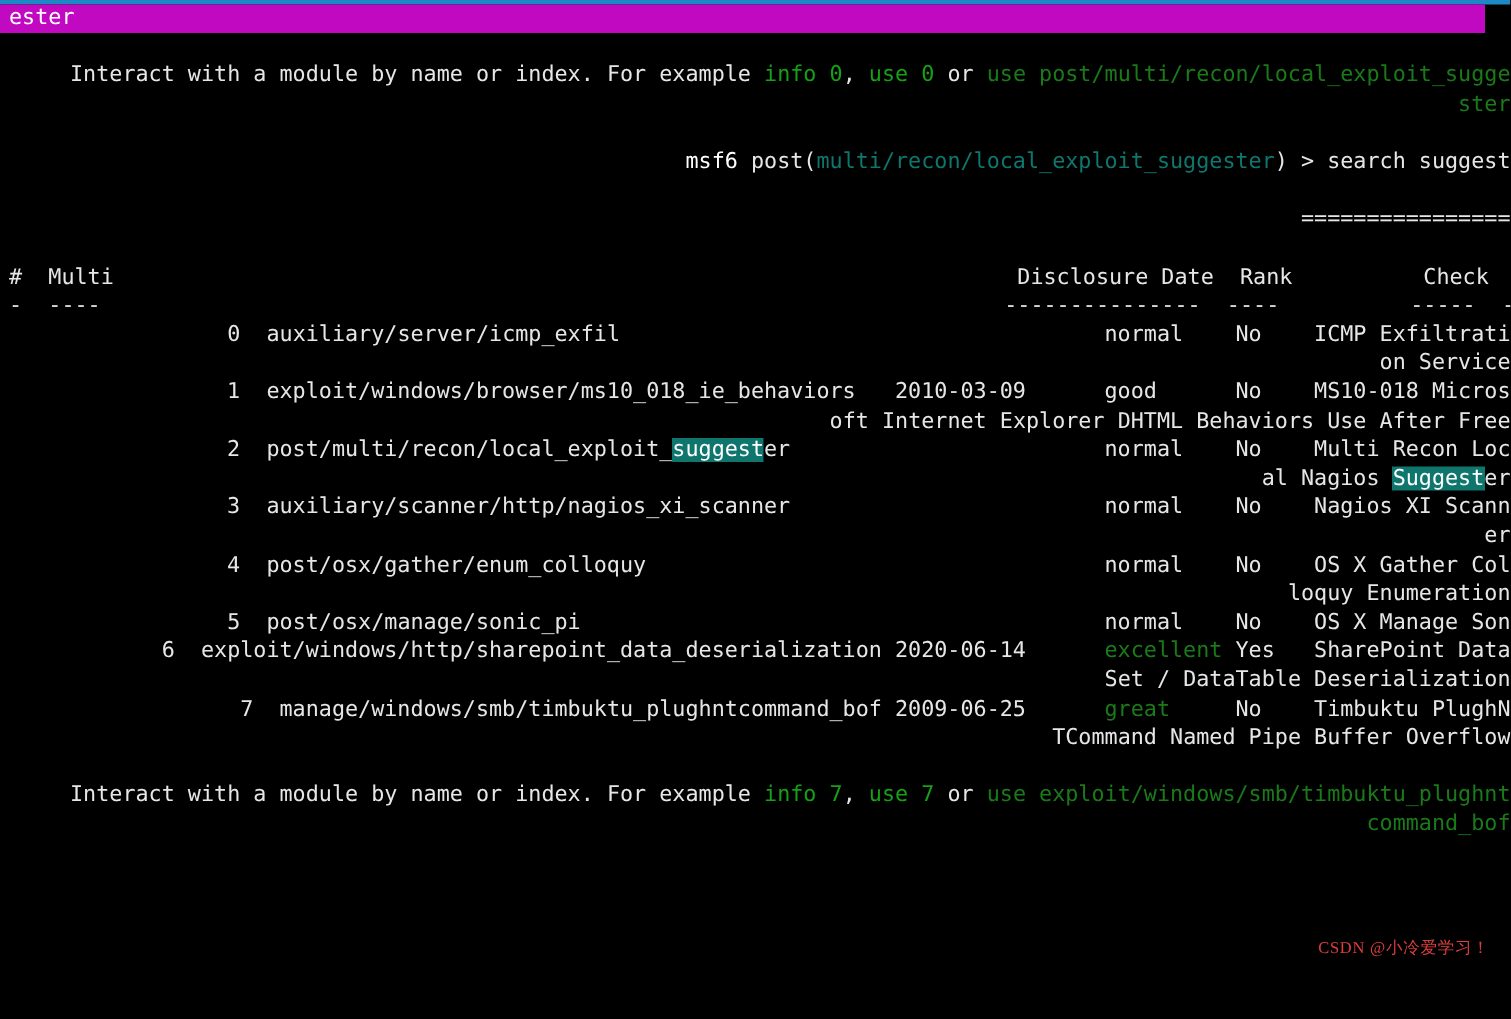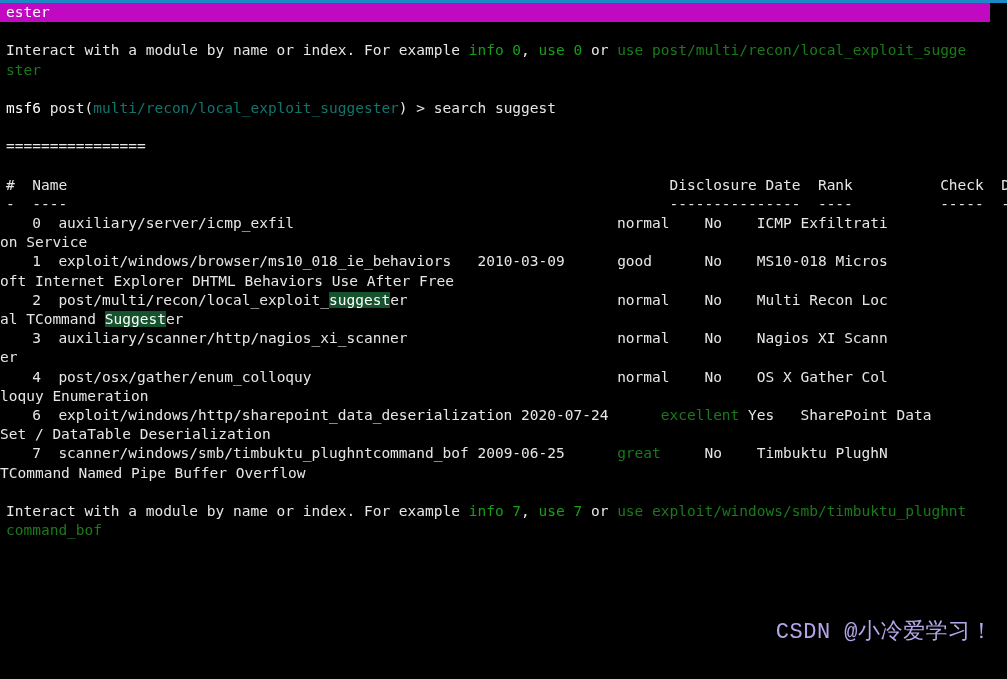--- a/index.html
+++ b/index.html
@@ -30,20 +30,21 @@
     width: 1007px;
     height: 3px;
     background: #1e88c7;
   }
   .screen {
     position: absolute;
     top: 3px;
     left: 0;
     width: 1007px;
     padding: 0;
+    text-align: right;
   }
   .row {
     height: 19.2px;
     white-space: pre;
     padding-left: 6px;
     box-sizing: border-box;
     overflow: hidden;
   }
   .row.blank { color: transparent; }
 
@@ -67,39 +68,39 @@
     z-index: 2;
   }
 
   .c-white   { color: #e6e6e6; }
   .c-green   { color: #15a015; }
   .c-dgreen  { color: #1a7a1a; }
   .c-red     { color: #0f766e; }
   .c-ul      { color: #ffffff; }
 
   .mark {
-    background: #14532d;
+    background: #0f766e;
     color: #ffffff;
   }
 
   .cursor {
     display: inline-block;
     width: 10px;
     height: 15px;
     background: #19e619;
     vertical-align: -2px;
   }
 
   .watermark {
     position: absolute;
     right: 14px;
     bottom: 28px;
-    color: #c4b5fd;
-    font-family: Liberation Mono, monospace;
-    font-size: 22px;
+    color: #ef4444;
+    font-family: Liberation Serif, serif;
+    font-size: 11px;
     letter-spacing: 0.5px;
     opacity: 0.92;
     white-space: pre;
   }
 </style>
 </head>
 <body>
 
 <div id="terminal">
 
@@ -119,38 +120,39 @@
     <div class="row blank"> </div>
 
     <div class="row"><span class="c-ul">msf6</span><span class="c-white"> </span><span class="c-white">post(</span><span class="c-red">multi/recon/local_exploit_suggester</span><span class="c-white">)</span><span class="c-white"> &gt; </span><span class="c-white">search suggest</span></div>
 
     <div class="row blank"> </div>
 
     <div class="row">================</div>
 
     <div class="row blank"> </div>
 
-    <div class="row"><span>#</span><span>  </span><span>Name</span><span>                                                                     </span><span>Disclosure Date</span><span>  </span><span>Rank</span><span>          </span><span>Check</span><span>  </span><span>Description</span></div>
+    <div class="row"><span>#</span><span>  </span><span>Multi</span><span>                                                                     </span><span>Disclosure Date</span><span>  </span><span>Rank</span><span>          </span><span>Check</span><span>  </span><span>Description</span></div>
 
     <div class="row"><span>-</span><span>  </span><span>----</span><span>                                                                     </span><span>---------------</span><span>  </span><span>----</span><span>          </span><span>-----</span><span>  </span><span>-----------</span></div>
 
     <div id="table-body">
         <div class="row"><span>   0  </span><span>auxiliary/server/icmp_exfil</span><span>                     </span><span>                </span><span class="c-white">normal</span><span>    </span><span>No    </span><span>ICMP Exfiltrati</span></div>
         <div class="row" style="padding-left: 0px;"><span>on Service</span></div>
         <div class="row"><span>   1  </span><span>exploit/windows/browser/ms10_018_ie_behaviors</span><span>   </span><span>2010-03-09      </span><span class="c-white">good</span><span>      </span><span>No    </span><span>MS10-018 Micros</span></div>
         <div class="row" style="padding-left: 0px;"><span>oft Internet Explorer DHTML Behaviors Use After Free</span></div>
         <div class="row"><span>   2  </span><span>post/multi/recon/local_exploit_</span><span class="mark">suggest</span><span>er</span><span>        </span><span>                </span><span class="c-white">normal</span><span>    </span><span>No    </span><span>Multi Recon Loc</span></div>
-        <div class="row" style="padding-left: 0px;"><span>al TCommand </span><span class="mark">Suggest</span><span>er</span></div>
+        <div class="row" style="padding-left: 0px;"><span>al Nagios </span><span class="mark">Suggest</span><span>er</span></div>
         <div class="row"><span>   3  </span><span>auxiliary/scanner/http/nagios_xi_scanner</span><span>        </span><span>                </span><span class="c-white">normal</span><span>    </span><span>No    </span><span>Nagios XI Scann</span></div>
         <div class="row" style="padding-left: 0px;"><span>er</span></div>
         <div class="row"><span>   4  </span><span>post/osx/gather/enum_colloquy</span><span>                   </span><span>                </span><span class="c-white">normal</span><span>    </span><span>No    </span><span>OS X Gather Col</span></div>
         <div class="row" style="padding-left: 0px;"><span>loquy Enumeration</span></div>
-        <div class="row"><span>   6  </span><span>exploit/windows/http/sharepoint_data_deserialization</span><span> </span><span>2020-07-24      </span><span class="c-dgreen">excellent</span><span> </span><span>Yes   </span><span>SharePoint Data</span></div>
+        <div class="row"><span>   5  </span><span>post/osx/manage/sonic_pi</span><span>                        </span><span>                </span><span class="c-white">normal</span><span>    </span><span>No    </span><span>OS X Manage Son</span></div>
+        <div class="row"><span>   6  </span><span>exploit/windows/http/sharepoint_data_deserialization</span><span> </span><span>2020-06-14      </span><span class="c-dgreen">excellent</span><span> </span><span>Yes   </span><span>SharePoint Data</span></div>
         <div class="row" style="padding-left: 0px;"><span>Set / DataTable Deserialization</span></div>
-        <div class="row"><span>   7  </span><span>scanner/windows/smb/timbuktu_plughntcommand_bof</span><span> </span><span>2009-06-25      </span><span class="c-dgreen">great</span><span>     </span><span>No    </span><span>Timbuktu PlughN</span></div>
+        <div class="row"><span>   7  </span><span>manage/windows/smb/timbuktu_plughntcommand_bof</span><span> </span><span>2009-06-25      </span><span class="c-dgreen">great</span><span>     </span><span>No    </span><span>Timbuktu PlughN</span></div>
         <div class="row" style="padding-left: 0px;"><span>TCommand Named Pipe Buffer Overflow</span></div>
       </div>
 
     <div class="row blank"> </div>
 
     <div class="row"><span class="c-white">Interact with a module by name or index. For example </span><span class="c-green">info 7</span><span class="c-white">, </span><span class="c-green">use 7</span><span class="c-white"> or </span><span class="c-dgreen">use exploit/windows/smb/timbuktu_plughnt</span></div>
     <div class="row"><span class="c-dgreen">command_bof</span></div>
 
     <div class="row blank"> </div>
 

